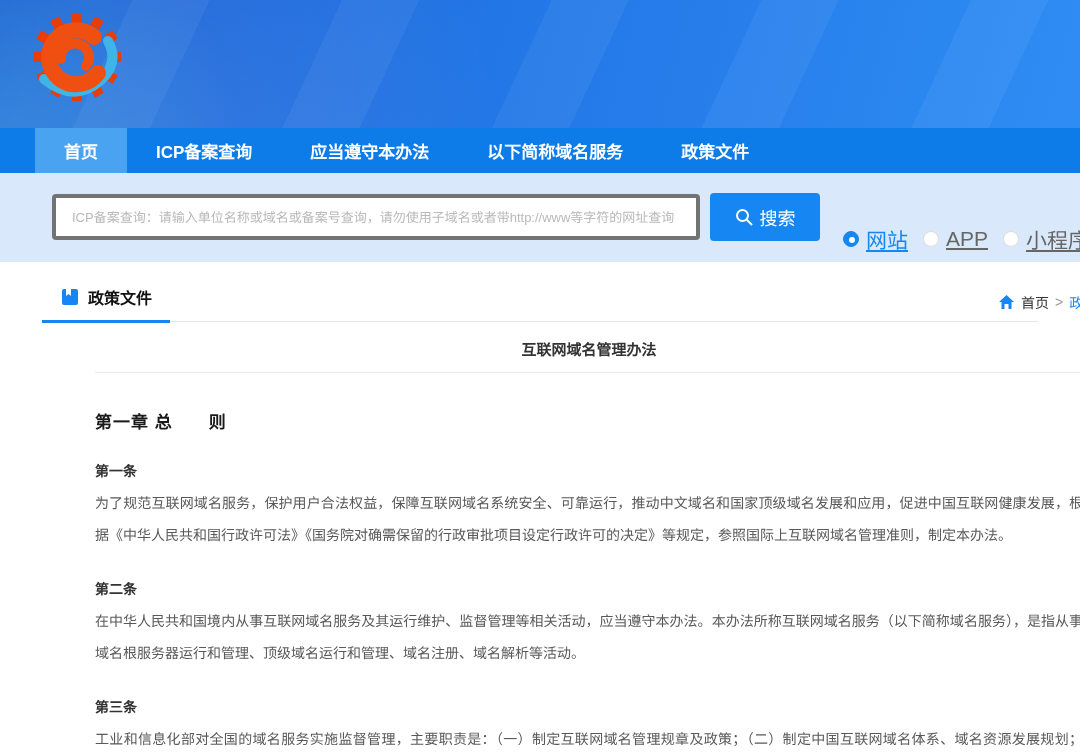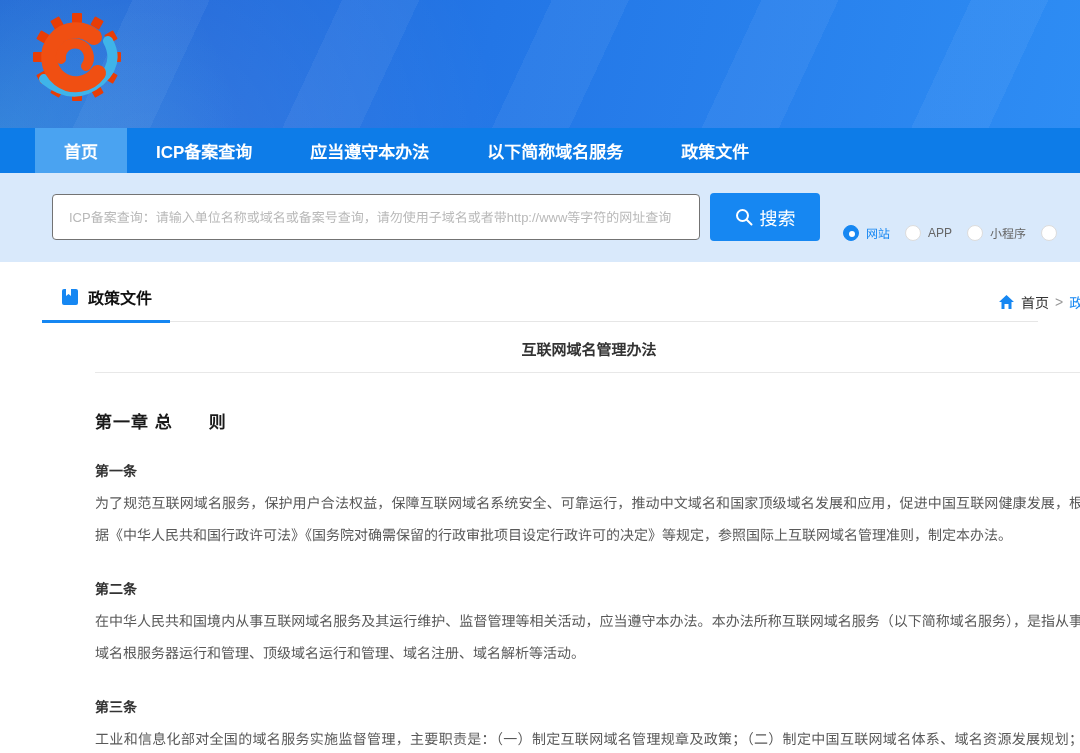--- a/index.html
+++ b/index.html
@@ -37,21 +37,21 @@
   }
   .nav-item{
     display:flex;align-items:center;padding:0 29px;color:#fff;font-size:17px;font-weight:bold;
     cursor:pointer;white-space:nowrap;text-decoration:none;
   }
   .nav-item.active{background:var(--active-tab);}
   
   .band{height:89px;background:var(--band-blue);position:relative;}
   .search-input{
     position:absolute;left:52px;top:21px;width:648px;height:46px;
-    border:1px solid #737373;border-radius:4px;background:#fff;
+    border:4px solid #737373;border-radius:4px;background:#fff;
     font-size:13px;padding:0 16px;color:#333;outline:none;
     font-family:"Liberation Sans","DejaVu Sans",sans-serif;
   }
   .search-input::placeholder{color:#b9b9b9;}
   .search-btn{
     position:absolute;left:710px;top:20px;width:110px;height:48px;
     background:var(--accent-blue);color:#fff;border:none;border-radius:4px;
     font-size:18px;cursor:pointer;display:flex;align-items:center;justify-content:center;gap:7px;
     font-family:Liberation Sans, sans-serif;
   }
@@ -59,21 +59,21 @@
     position:absolute;left:843px;top:51px;display:flex;align-items:center;gap:15px;white-space:nowrap;
   }
   .radio{display:flex;align-items:center;gap:7px;cursor:pointer;}
   .radio .dot{
     width:16px;height:16px;border-radius:50%;background:#fff;border:1px solid #dcdcdc;position:relative;flex:0 0 auto;
   }
   .radio.selected .dot{background:var(--accent-blue);border-color:var(--accent-blue);}
   .radio.selected .dot::after{
     content:"";position:absolute;left:5px;top:5px;width:6px;height:6px;border-radius:50%;background:#fff;
   }
-  .radio .rlabel{font-size:12px;color:#666;}
+  .radio .rlabel{font-size:21px;color:#666;text-decoration:underline;}
   .radio.selected .rlabel{color:var(--accent-blue);}
   
   .section-head{
     margin:0 0 0 42px;padding-top:23px;position:relative;border-bottom:1px solid #e6e6e6;width:996px;
   }
   .tab-policy{
     display:inline-flex;align-items:center;gap:8px;padding:0 18px 12px 18px;position:relative;
   }
   .tab-policy .tab-label{font-size:16px;font-weight:bold;color:#111;}
   .tab-policy::after{

